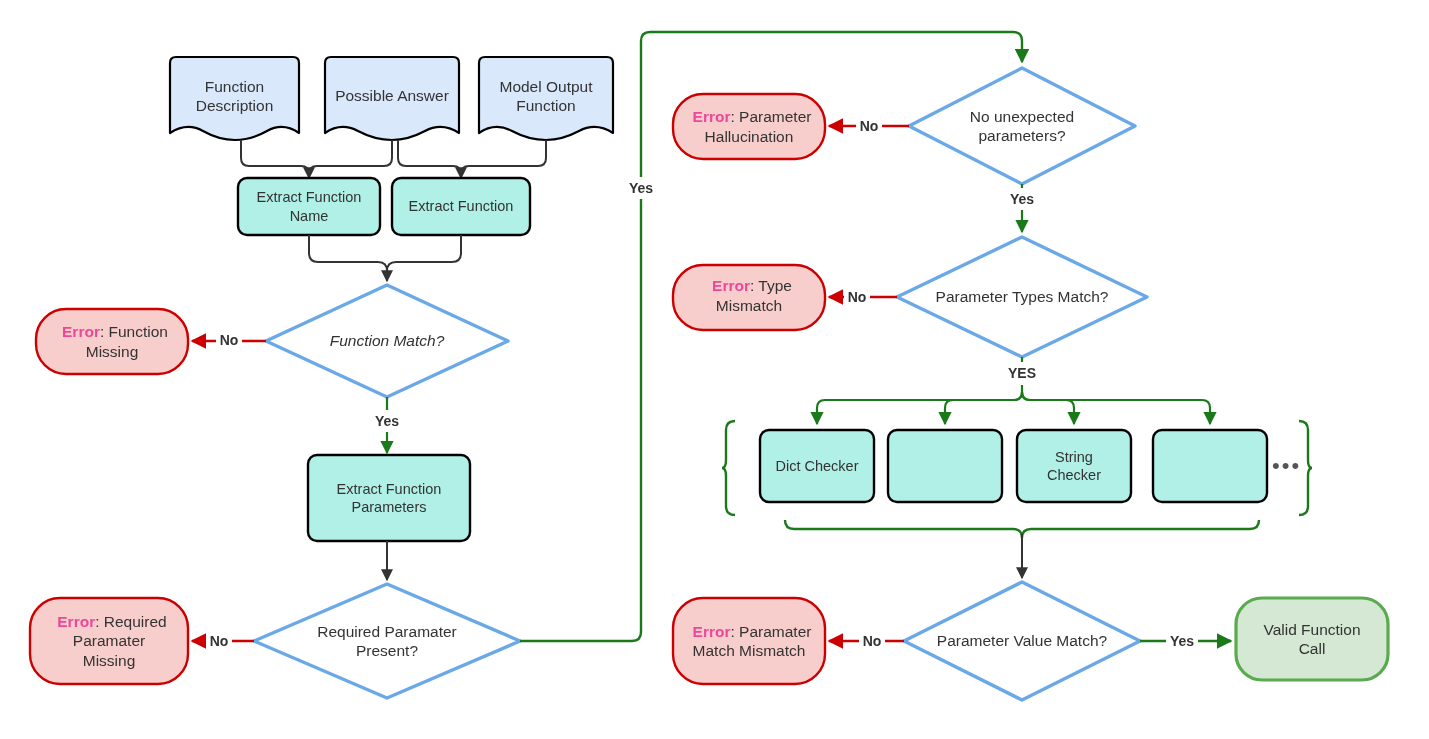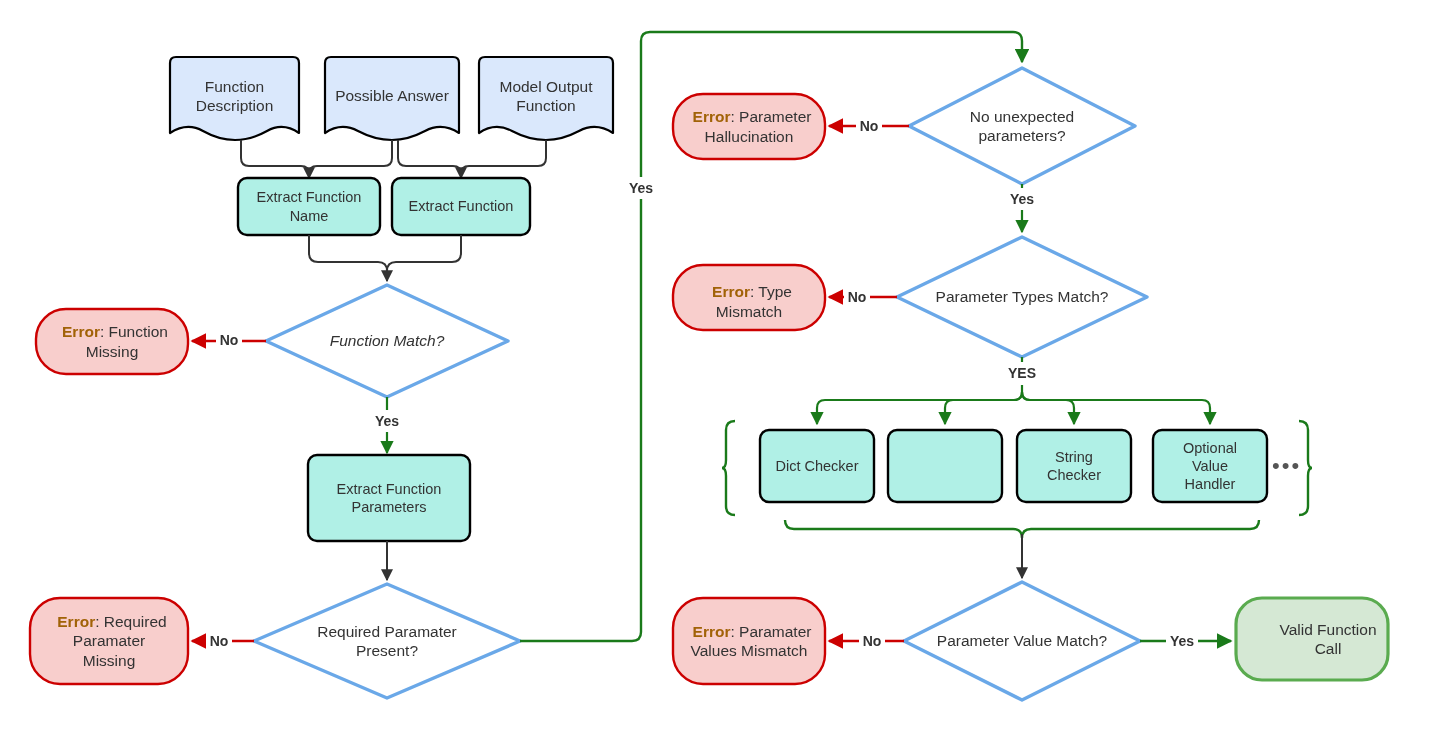--- a/index.html
+++ b/index.html
@@ -46,21 +46,21 @@
     justify-content: center;
     text-align: left;
     font-weight: bold;
     font-size: 14px;
     color: #333333;
     background: #ffffff;
     pointer-events: none;
   }
   .err-label b {
     font-weight: bold;
-    color: #a16207;
+    color: #ec4899;
     padding-left: 6px;
   }
   .ellipsis {
     position: absolute;
     color: #555555;
     font-size: 22px;
     letter-spacing: 2px;
     line-height: 1;
   }
 </style>
@@ -197,38 +197,35 @@
   </div>
   <div class="node-label err-label" style="left:30px;top:598px;width:158px;height:86px;">
     <span><b>Error</b><span>: Required
 Paramater
 Missing</span></span>
   </div>
   <div class="node-label err-label" style="left:673px;top:94px;width:152px;height:65px;">
     <span><b>Error</b><span>: Parameter
 Hallucination</span></span>
   </div>
-  <div class="node-label err-label" style="left:673px;top:274px;width:152px;height:55px;">
+  <div class="node-label err-label" style="left:673px;top:268px;width:152px;height:55px;">
     <span><b>Error</b><span>: Type
 Mismatch</span></span>
   </div>
   <div class="node-label err-label" style="left:671px;top:598px;width:156px;height:86px;">
     <span><b>Error</b><span>: Paramater
-Values Mismatch</span></span>
+Match Mismatch</span></span>
   </div>
 
   <div class="node-label small" style="left:760px;top:430px;width:114px;height:72px;">Dict Checker</div>
   <div class="node-label small" style="left:1017px;top:430px;width:114px;height:72px;">String
 Checker</div>
-  <div class="node-label small" style="left:1153px;top:430px;width:114px;height:72px;">Optional
-Value
-Handler</div>
   <div class="ellipsis" style="left:1272px;top:455px;">•••</div>
 
-  <div class="node-label" style="left:1236px;top:598px;width:152px;height:82px;margin-left:16px;">Valid Function
+  <div class="node-label" style="left:1236px;top:598px;width:152px;height:82px;">Valid Function
 Call</div>
 
   <div class="edge-label" style="left:216px;top:329px;width:26px;height:22px;">No</div>
   <div class="edge-label" style="left:368px;top:410px;width:38px;height:22px;">Yes</div>
   <div class="edge-label" style="left:206px;top:630px;width:26px;height:22px;">No</div>
   <div class="edge-label" style="left:621px;top:177px;width:40px;height:22px;">Yes</div>
   <div class="edge-label" style="left:856px;top:115px;width:26px;height:22px;">No</div>
   <div class="edge-label" style="left:1003px;top:188px;width:38px;height:22px;">Yes</div>
   <div class="edge-label" style="left:844px;top:286px;width:26px;height:22px;">No</div>
   <div class="edge-label" style="left:1000px;top:362px;width:44px;height:22px;">YES</div>

